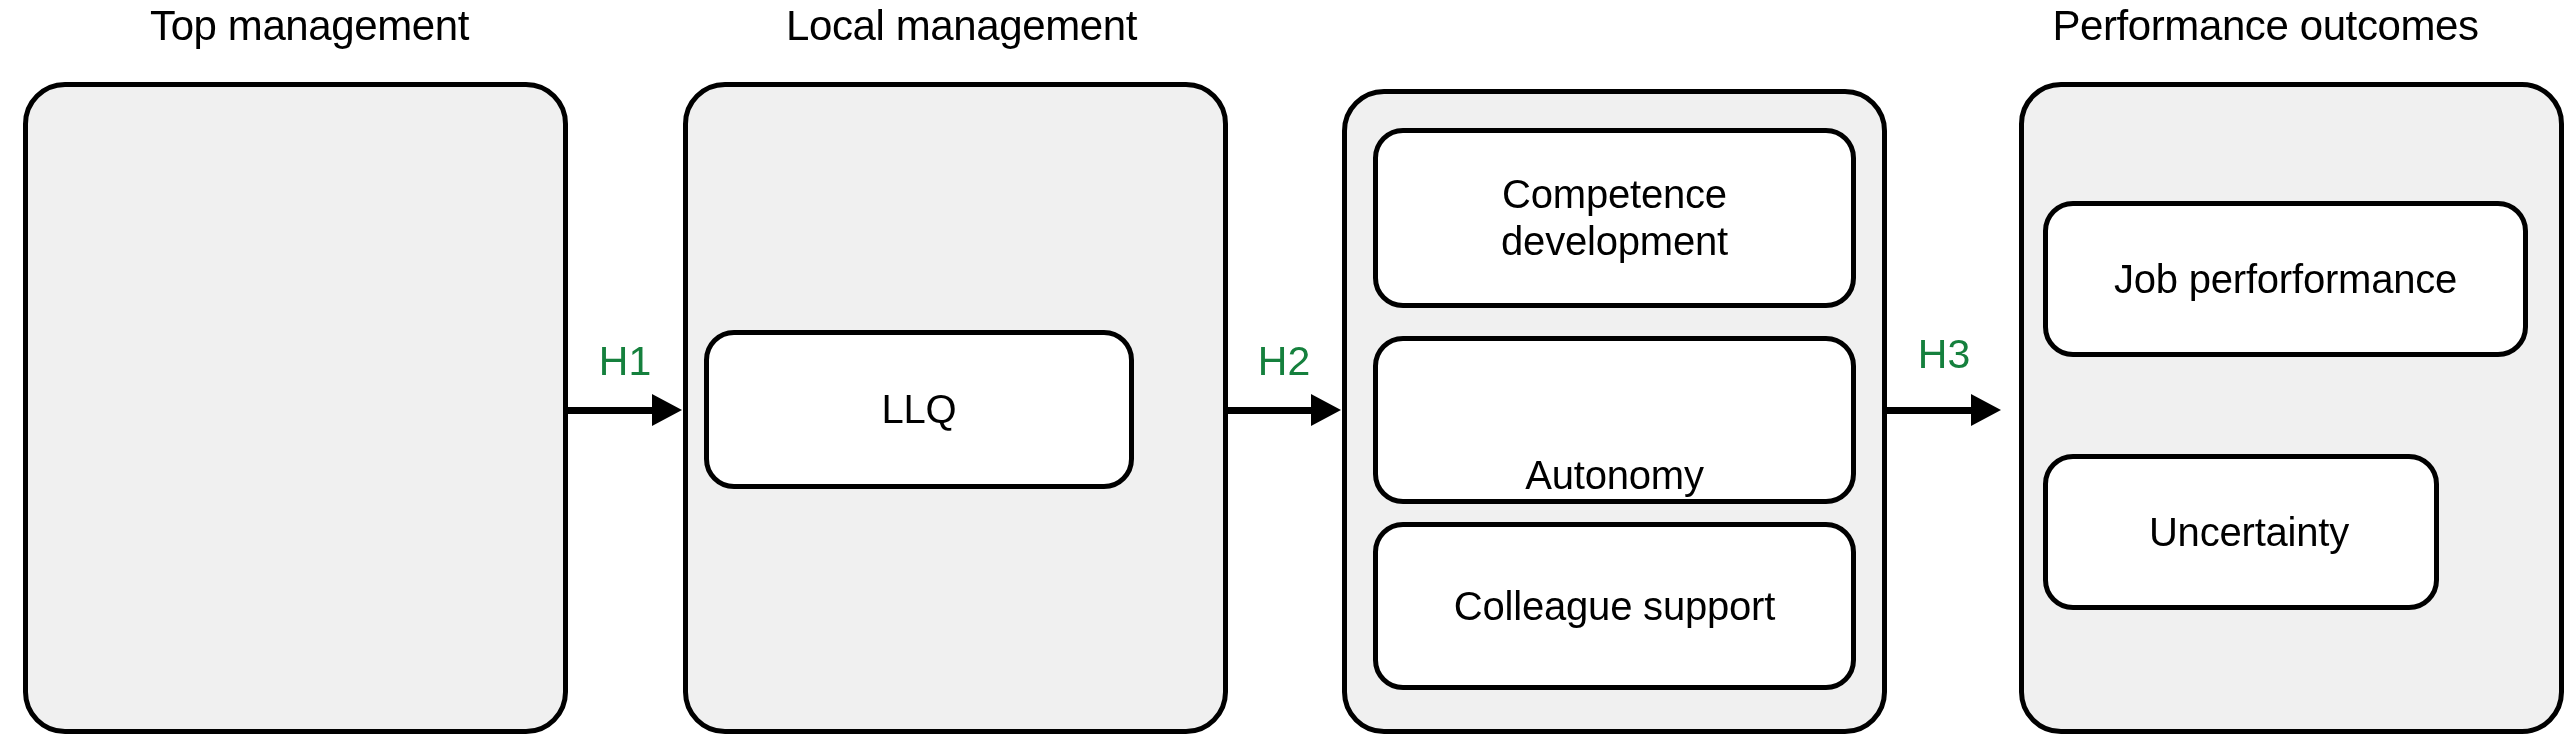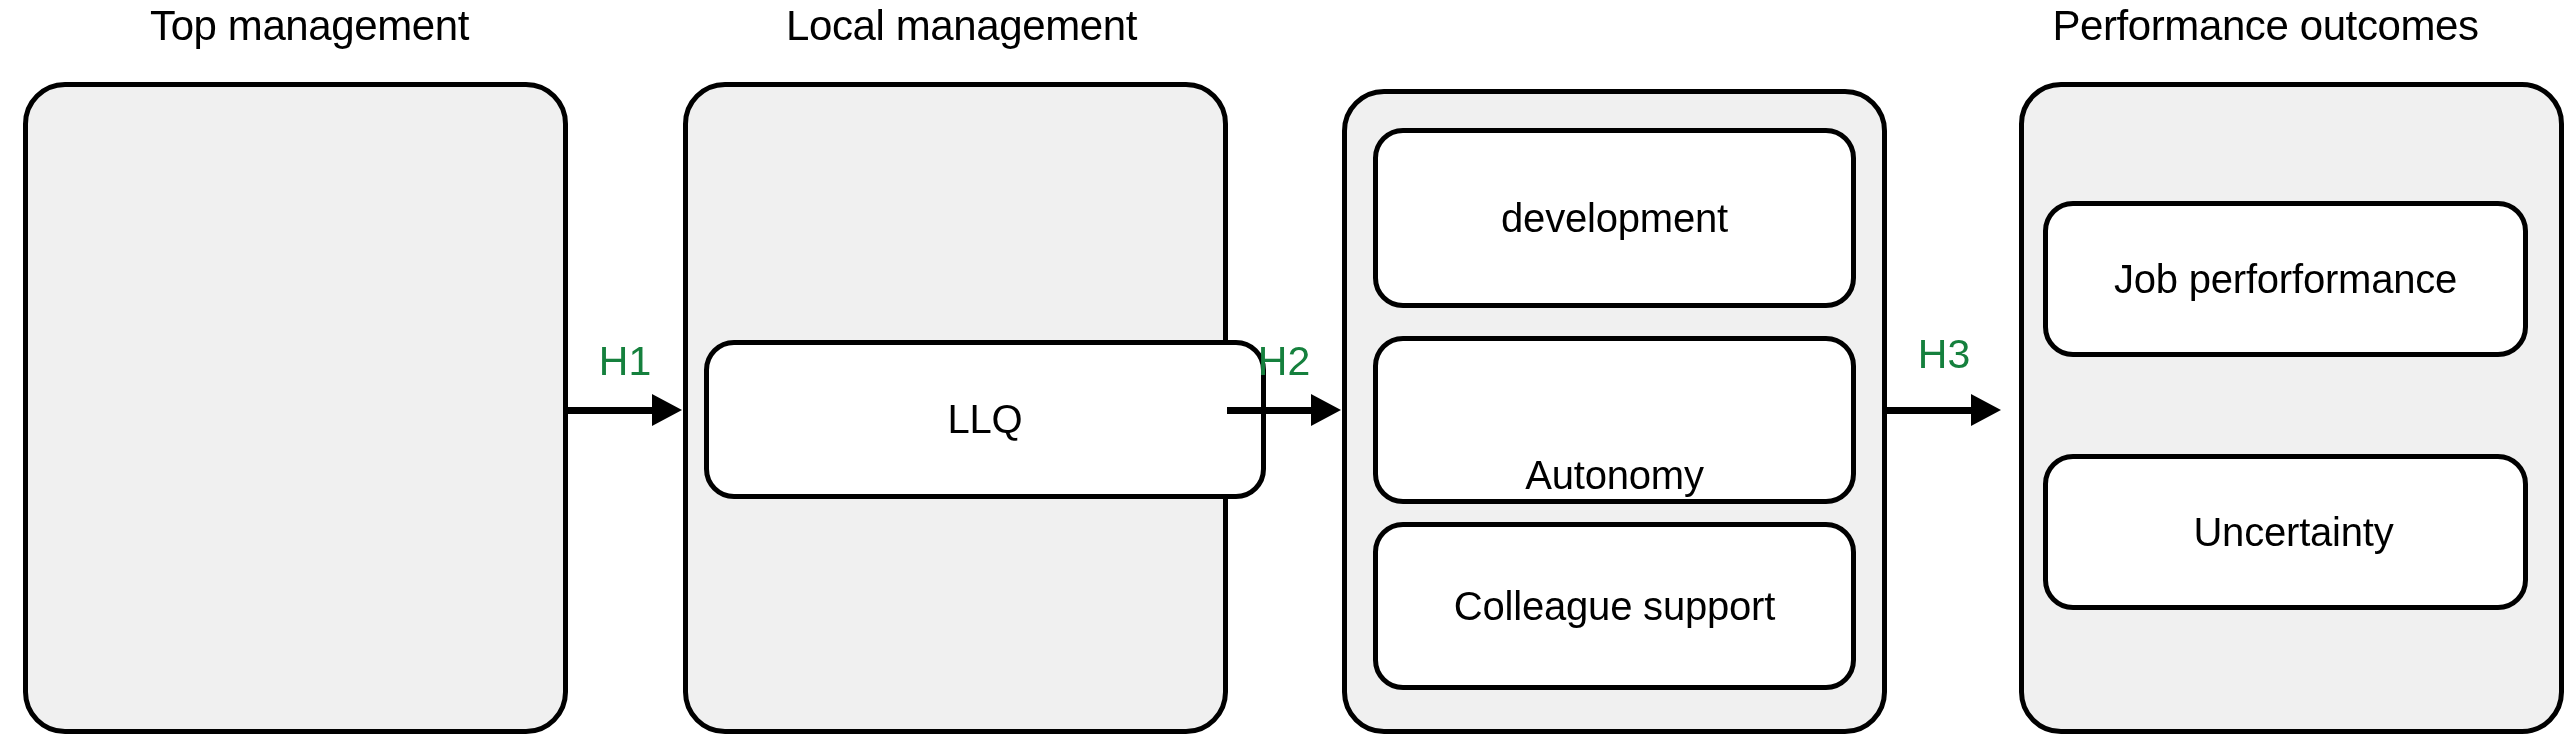--- a/index.html
+++ b/index.html
@@ -114,34 +114,35 @@
 
 
   <div class="arrow" style="left:568px; top:388px; width:114px;">
     <div class="shaft" style="width:84px;"></div>
     <div class="head" style="left:84px;"></div>
   </div>
   <div class="arrow-label" style="left:568px; top:341px; width:114px;">H1</div>
 
   <div class="panel" style="left:683px; top:82px; width:545px; height:652px;"></div>
 
-  <div class="inner-box" style="left:704px; top:330px; width:562px; height:159px;margin-top:10px;">
+  <div class="inner-box" style="left:704px; top:330px; width:430px; height:159px;">
     <span class="bl">LLQ</span>
   </div>
 
   <div class="arrow" style="left:1227px; top:388px; width:114px;">
     <div class="shaft" style="width:84px;"></div>
     <div class="head" style="left:84px;"></div>
   </div>
   <div class="arrow-label" style="left:1227px; top:341px; width:114px;">H2</div>
 
   <div class="panel" style="left:1342px; top:89px; width:545px; height:645px;"></div>
 
   <div class="inner-box" style="left:1373px; top:128px; width:483px; height:180px;">
     <div>
+      <span class="bl">Competence</span>
       <span class="bl">development</span>
     </div>
   </div>
 
   <div class="inner-box" style="left:1373px; top:336px; width:483px; height:168px;align-items:flex-end;">
     <span class="bl">Autonomy</span>
   </div>
 
   <div class="inner-box" style="left:1373px; top:522px; width:483px; height:168px;">
     <span class="bl">Colleague support</span>
@@ -152,18 +153,18 @@
     <div class="head" style="left:84px;"></div>
   </div>
   <div class="arrow-label" style="left:1887px; top:334px; width:114px;">H3</div>
 
   <div class="panel" style="left:2019px; top:82px; width:545px; height:652px;"></div>
 
   <div class="inner-box" style="left:2043px; top:201px; width:485px; height:156px;">
     <span class="bl">Job perforformance</span>
   </div>
 
-  <div class="inner-box" style="left:2043px; top:454px; width:485px; height:156px;padding-left:16px;">
+  <div class="inner-box" style="left:2043px; top:454px; width:396px; height:156px;padding-left:16px;">
     <span class="bl">Uncertainty</span>
   </div>
 
 </div>
 
 
 </body></html>

